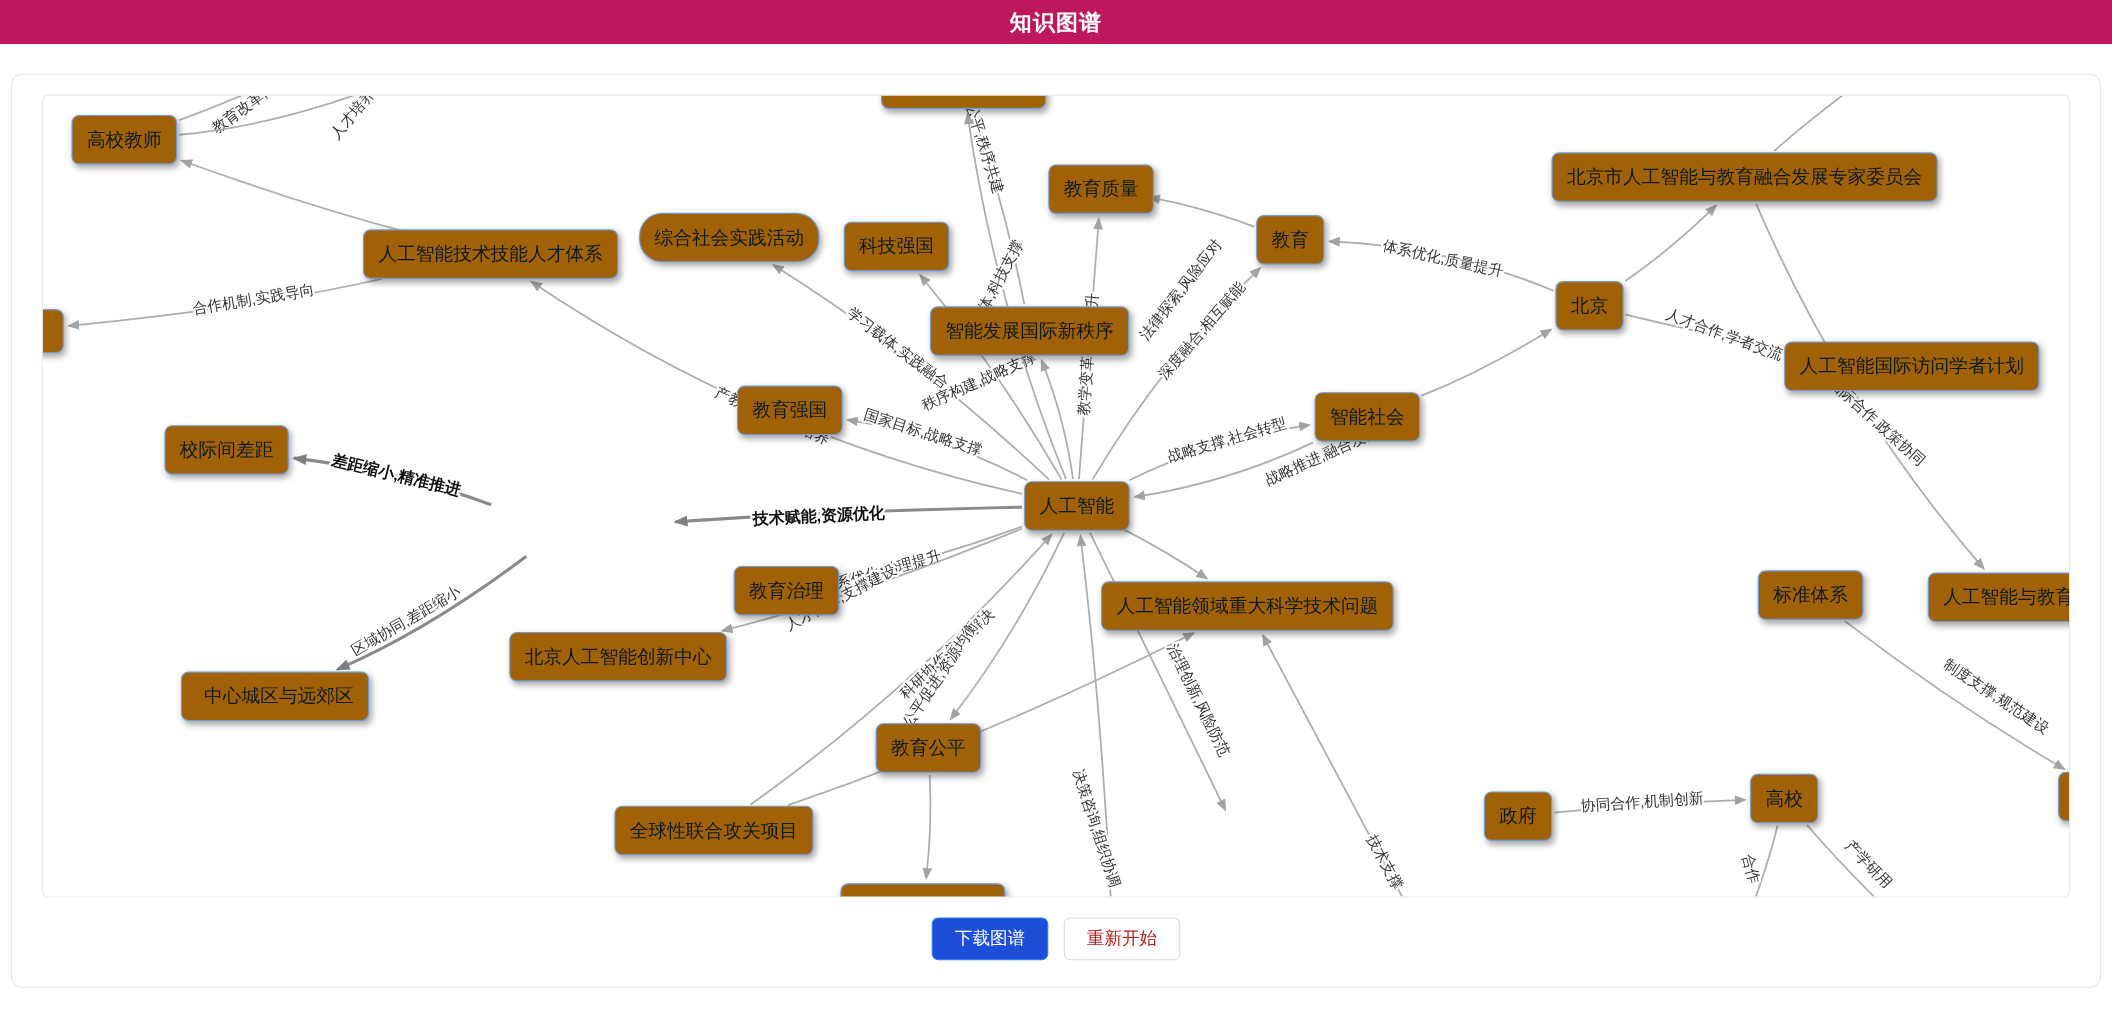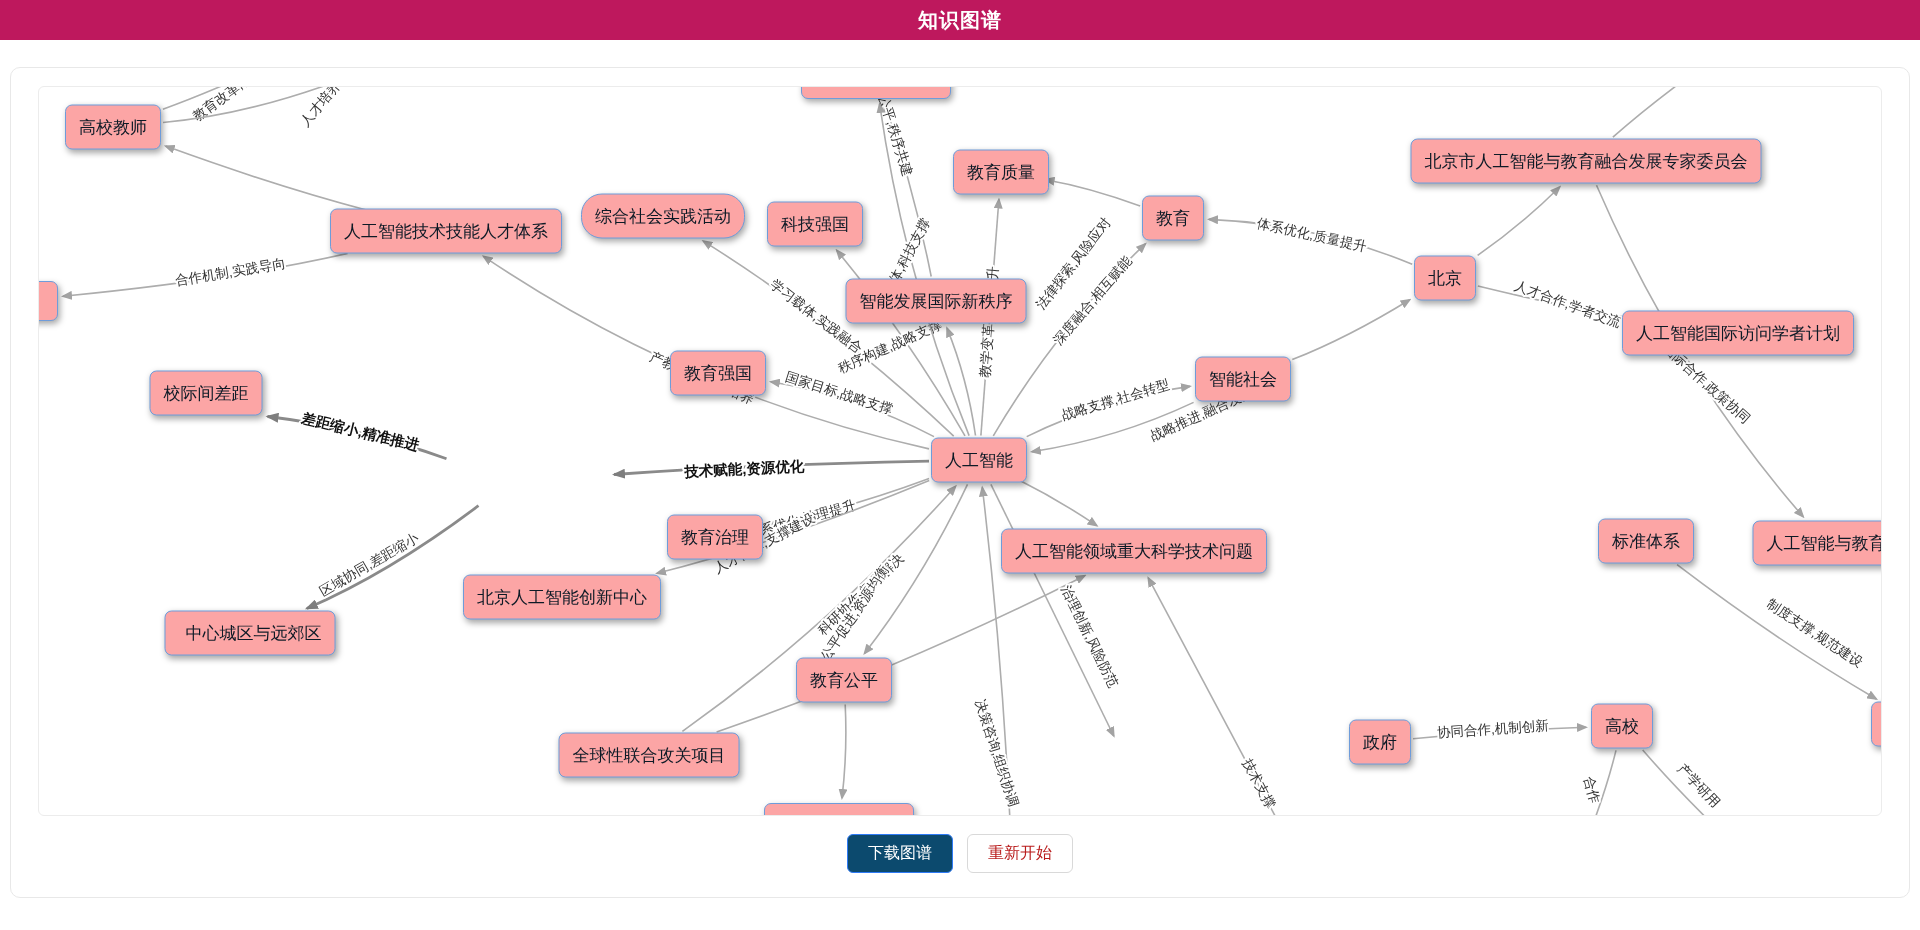--- a/index.html
+++ b/index.html
@@ -10,29 +10,29 @@
     padding:18px 26px 24px 26px;}
   .canvas{position:relative;width:1842px;height:728px;margin:0 auto;border:1px solid #ececec;
     border-radius:6px;overflow:hidden;background:#ffffff;}
   .canvas svg{position:absolute;left:0;top:0;}
   .edge{fill:none;stroke:#adadad;stroke-width:1.6;}
   .edge.bold{stroke:#8a8a8a;stroke-width:2.8;}
   .elabel{font-size:13.5px;fill:#333333;text-anchor:middle;dominant-baseline:middle;
     paint-order:stroke;stroke:#ffffff;stroke-width:4px;stroke-linejoin:round;
     font-family:"Liberation Sans","DejaVu Sans",sans-serif;}
   .elabel.bold{font-weight:700;fill:#111111;font-size:14.5px;}
-  .gnode{position:absolute;transform:translate(-50%,-50%);background:#fca5a5;
+  .gnode{position:absolute;transform:translate(-50%,-50%);background:#a16207;
     border:1.6px solid #6e9cda;border-radius:7px;padding:10px 13px;font-size:17px;color:#0d1a26;
     white-space:nowrap;box-shadow:2px 3px 6px rgba(0,0,0,0.35);cursor:pointer;box-sizing:border-box;
     display:flex;align-items:center;justify-content:center;}
   .gnode.hl{font-weight:700;box-shadow:3px 4px 9px rgba(0,0,0,0.5);border-color:#5588cc;}
   .actions{display:flex;justify-content:center;gap:14px;margin-top:18px;}
   .btn{font-size:16px;padding:8px 20px;border-radius:6px;border:1px solid #d9d9d9;background:#ffffff;
     color:#b91c1c;cursor:pointer;font-family:inherit;}
-  .btn.primary{background:#0c4a6e;border-color:#2f7bf6;color:#ffffff;}
+  .btn.primary{background:#1d4ed8;border-color:#2f7bf6;color:#ffffff;}
 </style>
 </head>
 <body>
 
 <div class="header">
   <div class="header-title">知识图谱</div>
 </div>
 
 <div class="card">
   <div class="canvas">
@@ -121,21 +121,21 @@
       <div class="gnode" style="left: 624px; top: 129px; border-radius: 21px;">综合社会实践活动</div>
       <div class="gnode" style="left: 776px; top: 137px;">科技强国</div>
       <div class="gnode" style="left: 962px; top: 85px;">教育质量</div>
       <div class="gnode" style="left: 1134px; top: 131px;">教育</div>
       <div class="gnode" style="left: 1547px; top: 74px;">北京市人工智能与教育融合发展专家委员会</div>
       <div class="gnode" style="left: 1406px; top: 191px;">北京</div>
       <div class="gnode" style="left: 1699px; top: 246px;">人工智能国际访问学者计划</div>
       <div class="gnode" style="left: 897px; top: 214px;">智能发展国际新秩序</div>
       <div class="gnode" style="left: 679px; top: 286px;">教育强国</div>
       <div class="gnode" style="left: 1204px; top: 292px;">智能社会</div>
-      <div class="gnode" style="left: 167px; top: 306px;">校际间差距</div>
+      <div class="gnode" style="left: 167px; top: 322px;">校际间差距</div>
       <div class="gnode" style="left: 940px; top: 373px;">人工智能</div>
       <div class="gnode" style="left: 676px; top: 450px;">教育治理</div>
       <div class="gnode" style="left: 1095px; top: 464px;">人工智能领域重大科学技术问题</div>
       <div class="gnode" style="left: 1607px; top: 454px;">标准体系</div>
       <div class="gnode" style="left: 1787px; top: 456px;">人工智能与教育</div>
       <div class="gnode" style="left: 523px; top: 510px;">北京人工智能创新中心</div>
       <div class="gnode" style="left: 211px; top: 546px; padding-left: 20px;">中心城区与远郊区</div>
       <div class="gnode" style="left: 805px; top: 593px;">教育公平</div>
       <div class="gnode" style="left: 610px; top: 668px;">全球性联合攻关项目</div>
       <div class="gnode" style="left: 1341px; top: 655px;">政府</div>

